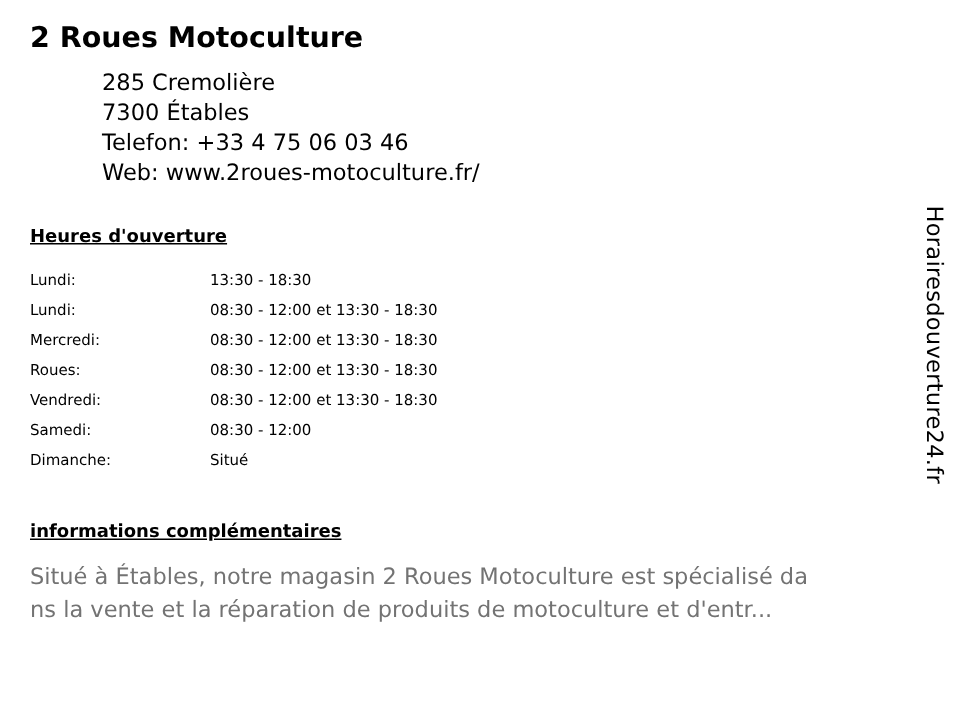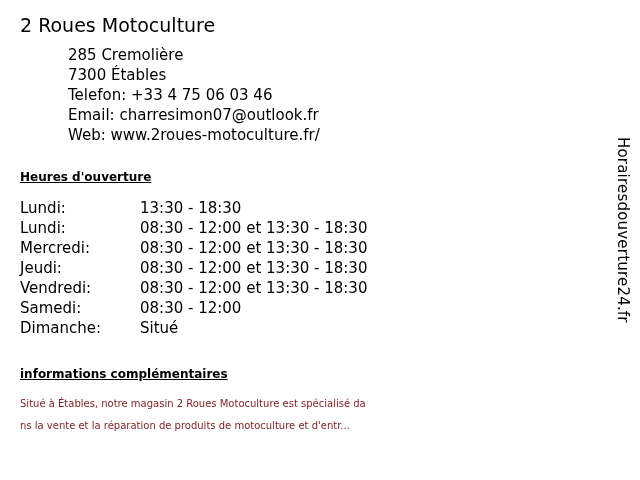--- a/index.html
+++ b/index.html
@@ -18,21 +18,21 @@
   .content {
     position: absolute;
     top: 0;
     left: 0;
     padding: 14px 0 0 20px;
     width: 600px;
   }
   .page-title {
     font-size: 19px;
     line-height: 23px;
-    font-weight: normal;
+    font-weight: bold;
     margin: 0 0 8px 0;
   }
   .contact-line {
     font-size: 15px;
     line-height: 20px;
     white-space: nowrap;
     margin-left: 48px;
   }
   .section-heading {
     font-size: 12px;
@@ -40,32 +40,32 @@
     font-weight: bold;
     margin: 23px 0 11px 0;
     text-decoration: underline;
   }
   .section-heading.second {
     margin-top: 27px;
     margin-bottom: 9px;
   }
   .hours-row {
     display: flex;
-    font-size: 15px;
+    font-size: 10px;
     line-height: 20px;
     white-space: nowrap;
   }
   .hours-day {
     width: 120px;
     flex: 0 0 120px;
   }
   .info-line {
-    font-size: 10px;
+    font-size: 15px;
     line-height: 22px;
-    color: #7f1d1d;
+    color: #737373;
     white-space: nowrap;
   }
   .brand-vertical {
     position: absolute;
     top: 137px;
     right: 8px;
     writing-mode: vertical-rl;
     font-size: 15px;
     letter-spacing: 0.2px;
     color: #000000;
@@ -75,41 +75,40 @@
 <body>
 
 <div class="content">
 
   <h1 class="page-title">2 Roues Motoculture</h1>
 
   <div class="contact-block">
     <div class="contact-line">285 Cremolière</div>
     <div class="contact-line">7300 Étables</div>
     <div class="contact-line"><span>Telefon:</span> <span>+33 4 75 06 03 46</span></div>
-    <div class="contact-line"><span>Email:</span> <span>charresimon07@outlook.fr</span></div>
     <div class="contact-line"><span>Web:</span> <span>www.2roues-motoculture.fr/</span></div>
   </div>
 
   <h2 class="section-heading">Heures d'ouverture</h2>
 
   <div class="hours-table">
     <div class="hours-row">
       <span class="hours-day">Lundi:</span>
       <span class="hours-time">13:30 - 18:30</span>
     </div>
     <div class="hours-row">
       <span class="hours-day">Lundi:</span>
       <span class="hours-time">08:30 - 12:00 et 13:30 - 18:30</span>
     </div>
     <div class="hours-row">
       <span class="hours-day">Mercredi:</span>
       <span class="hours-time">08:30 - 12:00 et 13:30 - 18:30</span>
     </div>
     <div class="hours-row">
-      <span class="hours-day">Jeudi:</span>
+      <span class="hours-day">Roues:</span>
       <span class="hours-time">08:30 - 12:00 et 13:30 - 18:30</span>
     </div>
     <div class="hours-row">
       <span class="hours-day">Vendredi:</span>
       <span class="hours-time">08:30 - 12:00 et 13:30 - 18:30</span>
     </div>
     <div class="hours-row">
       <span class="hours-day">Samedi:</span>
       <span class="hours-time">08:30 - 12:00</span>
     </div>

